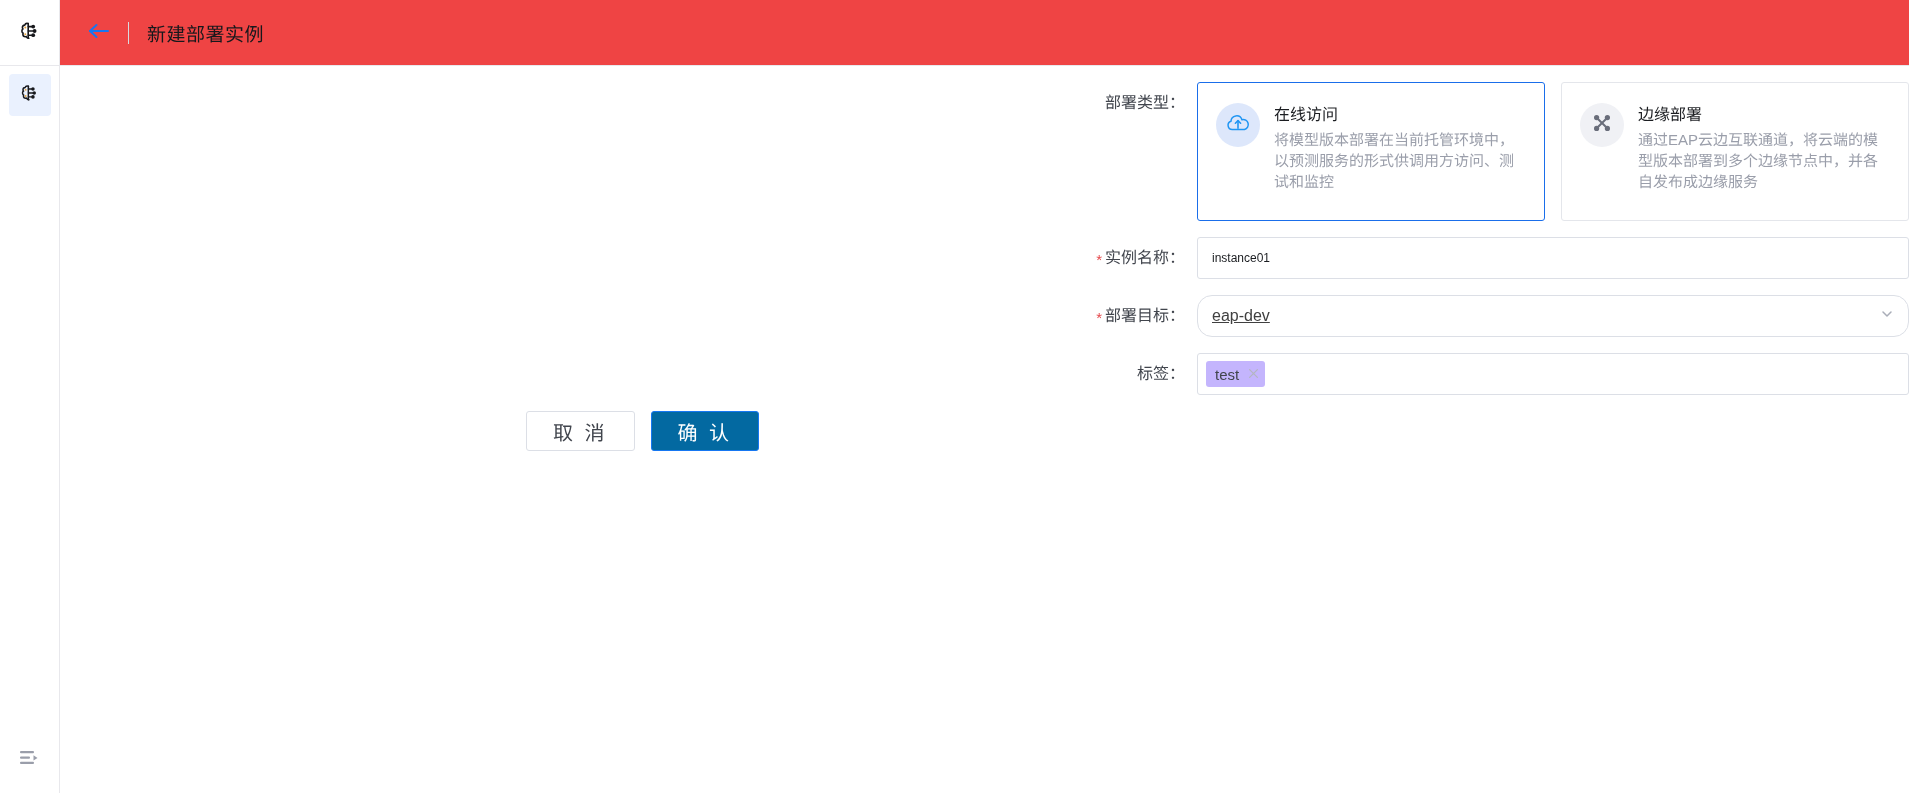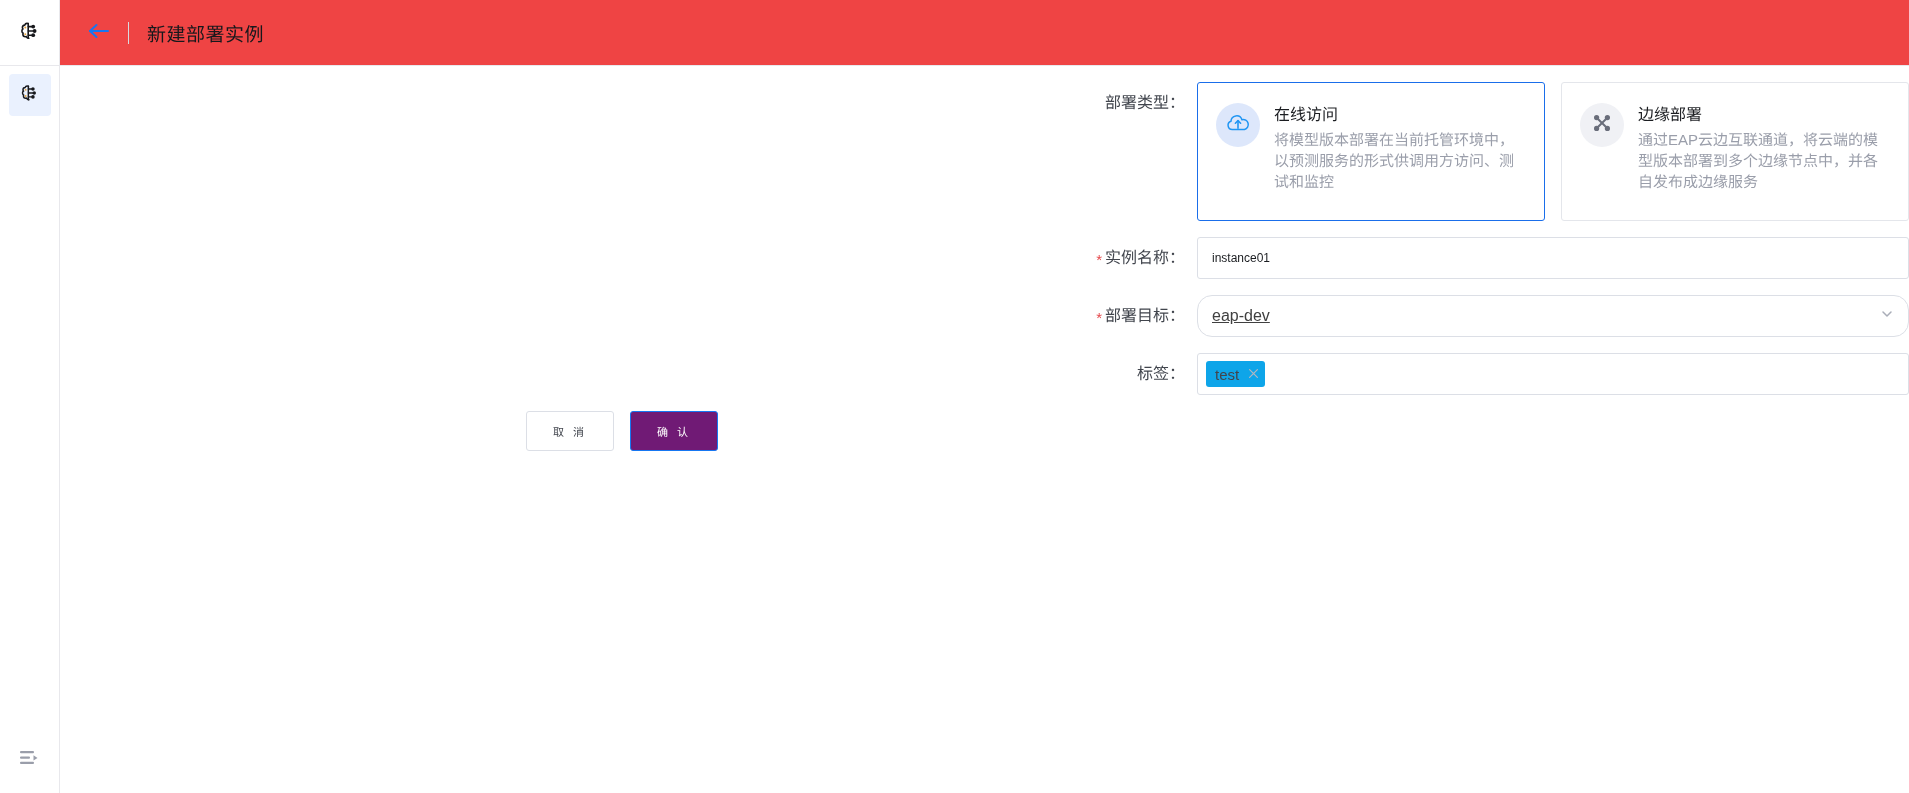--- a/index.html
+++ b/index.html
@@ -154,21 +154,21 @@
     border-radius: 3px;
     background: #fff;
     display: flex;
     align-items: center;
     padding: 0 8px;
     cursor: text;
   }
   .tag {
     display: inline-flex;
     align-items: center;
-    background: #0ea5e9;
+    background: #c4b5fd;
     border-radius: 3px;
     height: 26px;
     padding: 0 6px 0 9px;
     font-size: 15px;
     color: #41454d;
   }
   .tag-x {
     margin-left: 9px; color: #b3b6c0; font-size: 14px; cursor: pointer; line-height: 1;
   }
   .textarea-box {
@@ -188,28 +188,28 @@
     width: 12px; height: 12px;
     cursor: nwse-resize;
   }
 
   
   .btn-row { display: flex; gap: 16px; margin-top: 14px; margin-left: 466px; }
   .btn {
     height: 40px;
     border-radius: 3px;
     display: flex; align-items: center; justify-content: center;
-    font-size: 11px;
+    font-size: 20px;
     cursor: pointer;
     letter-spacing: 3px;
     padding: 12px 26px;
     min-width: 80px;
   }
   .btn-default { background: #fff; border: 1px solid #dcdfe6; color: #41454d; }
-  .btn-primary { background: #701a75; border: 1px solid #1677f2; color: #fff; }
+  .btn-primary { background: #0369a1; border: 1px solid #1677f2; color: #fff; }
 </style>
 </head>
 <body>
 
 <div class="app">
 
   <div class="sidebar">
 
     <div class="sb-logo">
       <span>

